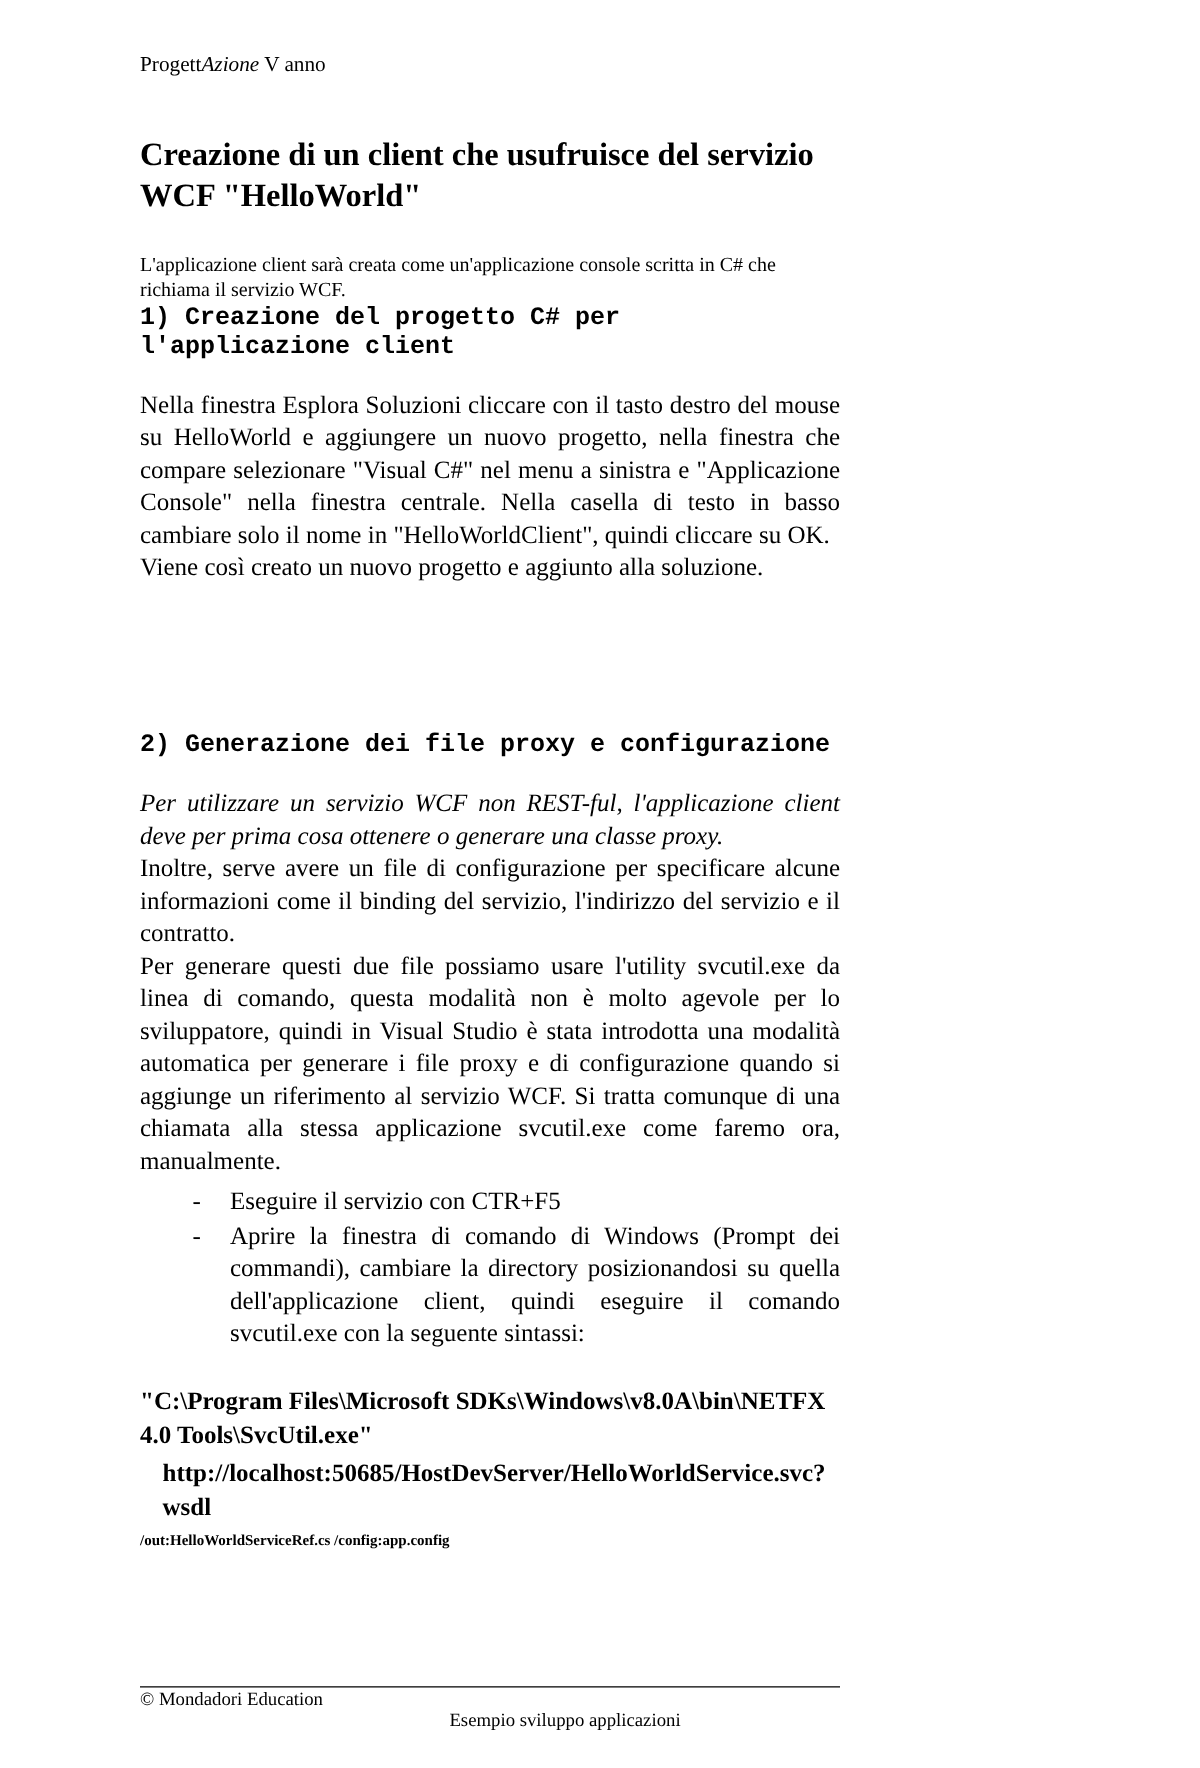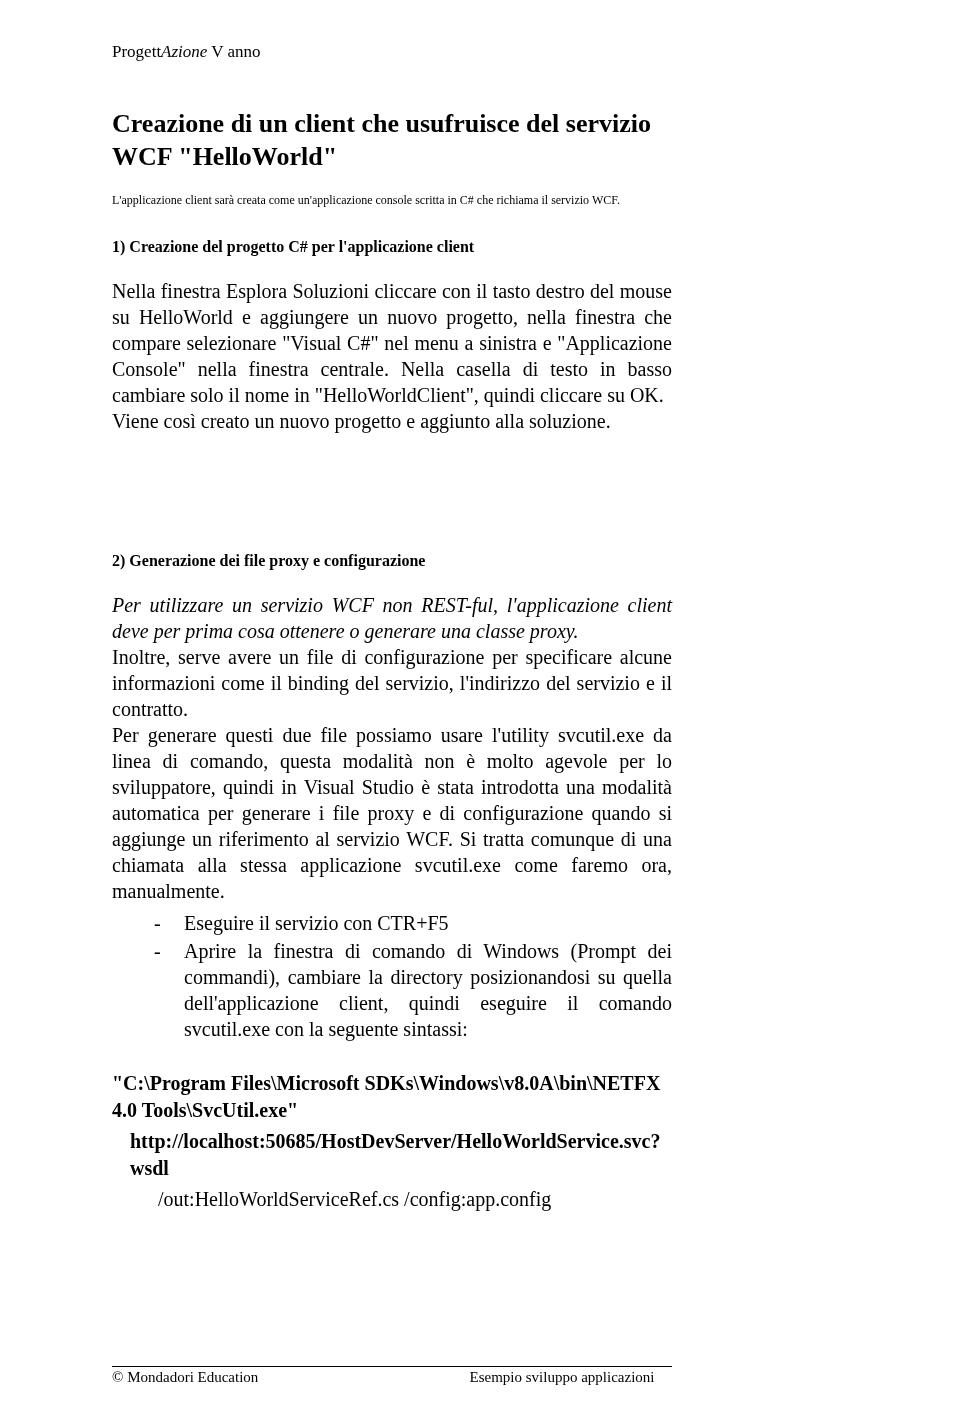--- a/index.html
+++ b/index.html
@@ -2,33 +2,33 @@
 <html><head>
 <meta charset="utf-8">
 <style>
   * { box-sizing: border-box; margin: 0; padding: 0; }
   html, body { width: 960px; background: #fff; font-family: "Times New Roman", Times, serif; color: #000; }
   .page { width: 768px; min-height: 1414px; padding: 42px 96px 40px 112px; position: relative; }
   .header-line { font-size: 17px; margin-bottom: 46px; }
   .header-line .part1 { }
   .header-line .part2 { font-style: italic; }
   .header-line .part3 { }
-  .title { font-size: 26px; font-weight: bold; line-height: 1.25; margin-bottom: 20px; }
-  .intro { font-size: 12px; line-height: 1.25; margin-bottom: 30px; }
-  .section-heading { font-size: 16px; font-weight: bold; margin-bottom: 22px; }
+  .title { font-size: 26px; font-weight: bold; line-height: 1.25; margin-bottom: 30px; }
+  .intro { font-size: 16px; line-height: 1.25; }
+  .section-heading { font-size: 20px; font-weight: bold; margin-bottom: 22px; font-family: Liberation Mono, monospace; }
   .paragraph { font-size: 20px; line-height: 1.3; text-align: justify; margin-bottom: 30px; }
   .paragraph.last-in-block { margin-bottom: 70px; }
   .list { margin: 6px 0 28px 0; }
   .list-item { display: flex; align-items: flex-start; font-size: 20px; line-height: 1.3; text-align: justify; padding-left: 42px; margin-bottom: 2px; }
   .list-item .dash { width: 30px; flex: 0 0 30px; }
   .list-item .li-text { flex: 1; }
   .command-block { font-size: 20px; font-weight: bold; line-height: 1.35; margin-bottom: 4px; }
   .command-line2 { font-size: 20px; font-weight: bold; line-height: 1.35; padding-left: 18px; margin-bottom: 4px; }
-  .command-line3 { font-size: 20px; font-weight: normal; line-height: 1.35; margin-left: 46px; }
-  .footer { position: absolute; left: 112px; right: 96px; bottom: 28px; border-top: 1px solid #000; padding-top: 2px; display: flex; font-size: 15px; }
+  .command-line3 { font-size: 12px; font-weight: bold; line-height: 1.35; }
+  .footer { position: absolute; left: 112px; right: 96px; bottom: 28px; border-top: 1px solid #000; padding-top: 2px; display: flex; font-size: 15px; flex-direction: column; }
   .footer .fl { flex: 1; }
   .footer .fc { flex: 1; text-align: center; padding-left: 120px; }
   .spacer-big { height: 48px; }
 </style>
 </head>
 <body>
 
 <div class="page">
 
   <div class="header-line">

